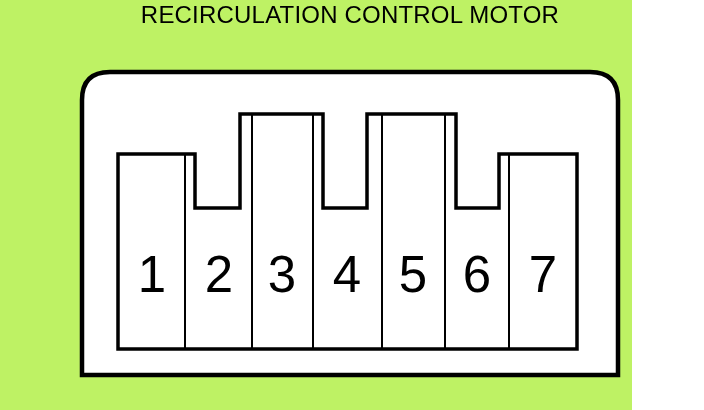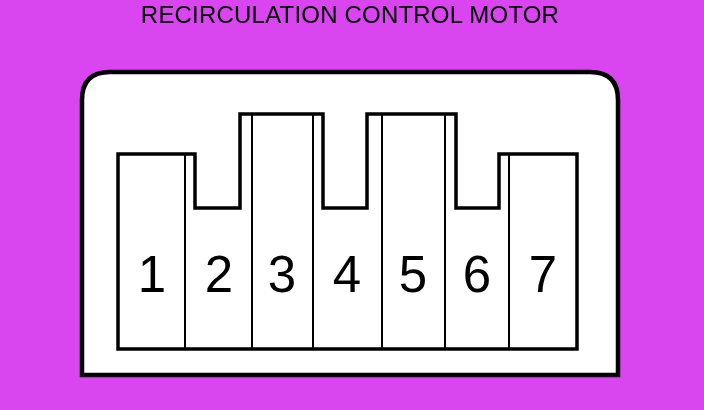--- a/index.html
+++ b/index.html
@@ -2,23 +2,23 @@
 <html><head>
 <meta charset="utf-8">
 <style>
   html, body {
     margin: 0;
     padding: 0;
     background: #ffffff;
   }
   .stage {
     position: relative;
-    width: 704px;
+    width: 632px;
     height: 410px;
-    background: #d946ef;
+    background: #bef264;
     overflow: hidden;
     font-family: "Liberation Sans", sans-serif;
   }
   .stage svg {
     position: absolute;
     top: 0;
     left: 0;
     display: block;
   }
   .title-text {

